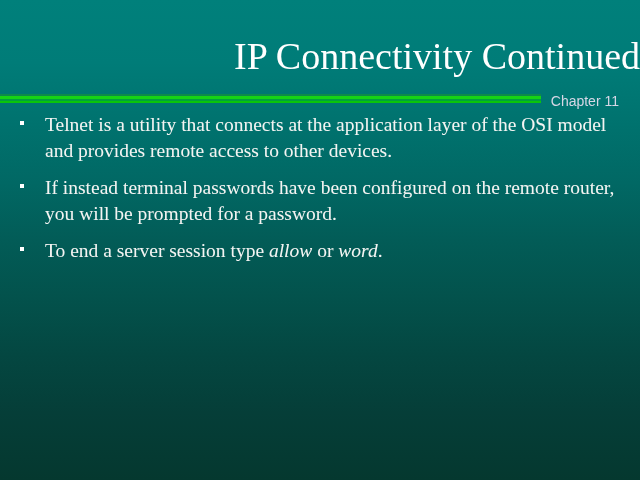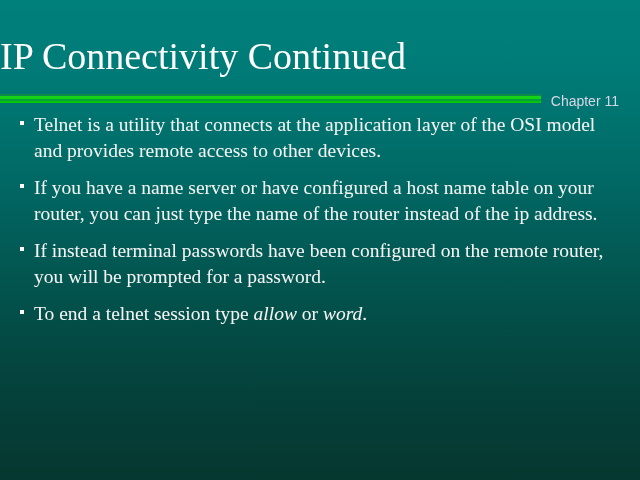--- a/index.html
+++ b/index.html
@@ -29,21 +29,21 @@
         #05382f 100%);
     overflow: hidden;
   }
 
   
   #title {
     position: absolute;
     top: 34px;
     left: 0;
     width: 640px;
-    text-align: left;
+    text-align: right;
     color: #ffffff;
     font-family: "Liberation Serif", "DejaVu Serif", serif;
     font-size: 38px;
     font-weight: normal;
     line-height: 44px;
     letter-spacing: 0px;
     white-space: nowrap;
   }
 
   
@@ -93,21 +93,21 @@
 
   
   #bullets {
     position: absolute;
     left: 0;
     top: 112px;
     width: 640px;
   }
   .bullet-row {
     position: relative;
-    padding-left: 34px;
+    padding-left: 45px;
     padding-right: 14px;
     margin-bottom: 11px;
   }
   .bullet-mark {
     position: absolute;
     left: 20px;
     top: 9px;
     width: 4px;
     height: 4px;
     background: #ffffff;
@@ -139,25 +139,21 @@
 
   <div id="chapter-label">Chapter 11</div>
 
   <div id="bullets">
       <div class="bullet-row">
         <span class="bullet-mark"></span>
         <div class="bullet-text"><span>Telnet is a utility that connects at the application layer of the OSI model and provides remote access to other devices.</span></div>
       </div>
       <div class="bullet-row">
         <span class="bullet-mark"></span>
-        <div class="bullet-text"><span>If you have a name server or have configured a host name table on your router, you can just type the name of the router instead of the ip address.</span></div>
-      </div>
-      <div class="bullet-row">
-        <span class="bullet-mark"></span>
         <div class="bullet-text"><span>If instead terminal passwords have been configured on the remote router, you will be prompted for a password.</span></div>
       </div>
       <div class="bullet-row">
         <span class="bullet-mark"></span>
-        <div class="bullet-text"><span>To end a telnet session type </span><i>allow</i><span> or </span><i>word</i><span>.</span></div>
+        <div class="bullet-text"><span>To end a server session type </span><i>allow</i><span> or </span><i>word</i><span>.</span></div>
       </div>
     </div>
 
 </div>
 
 </body></html>

